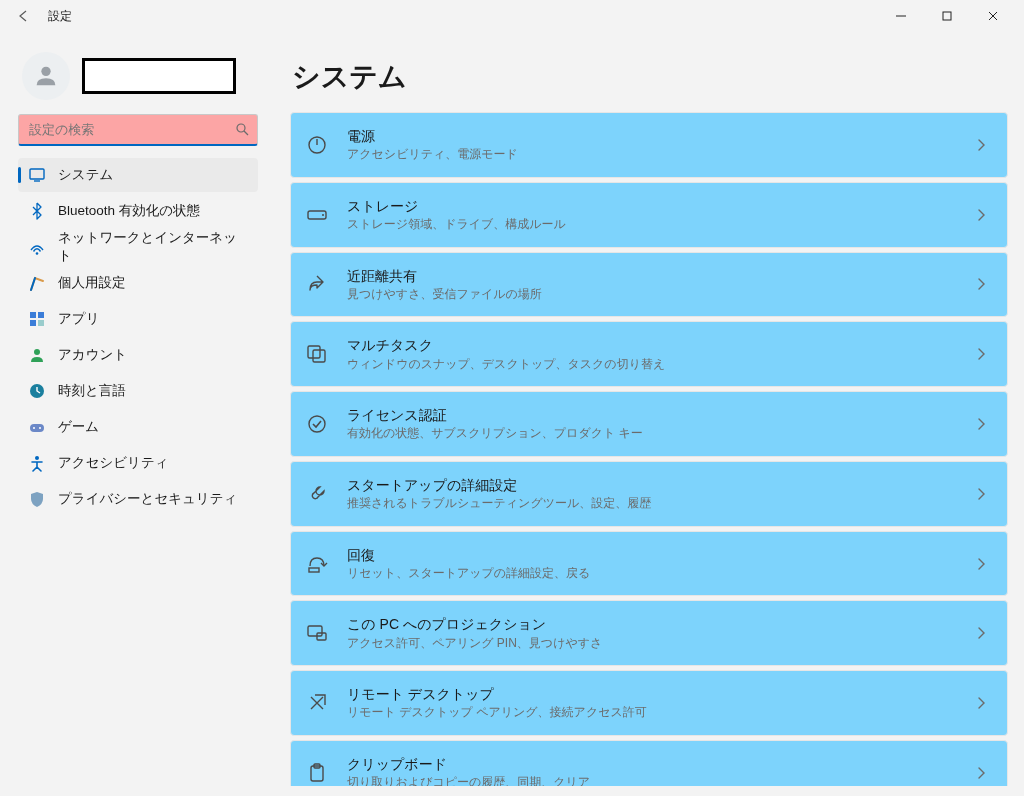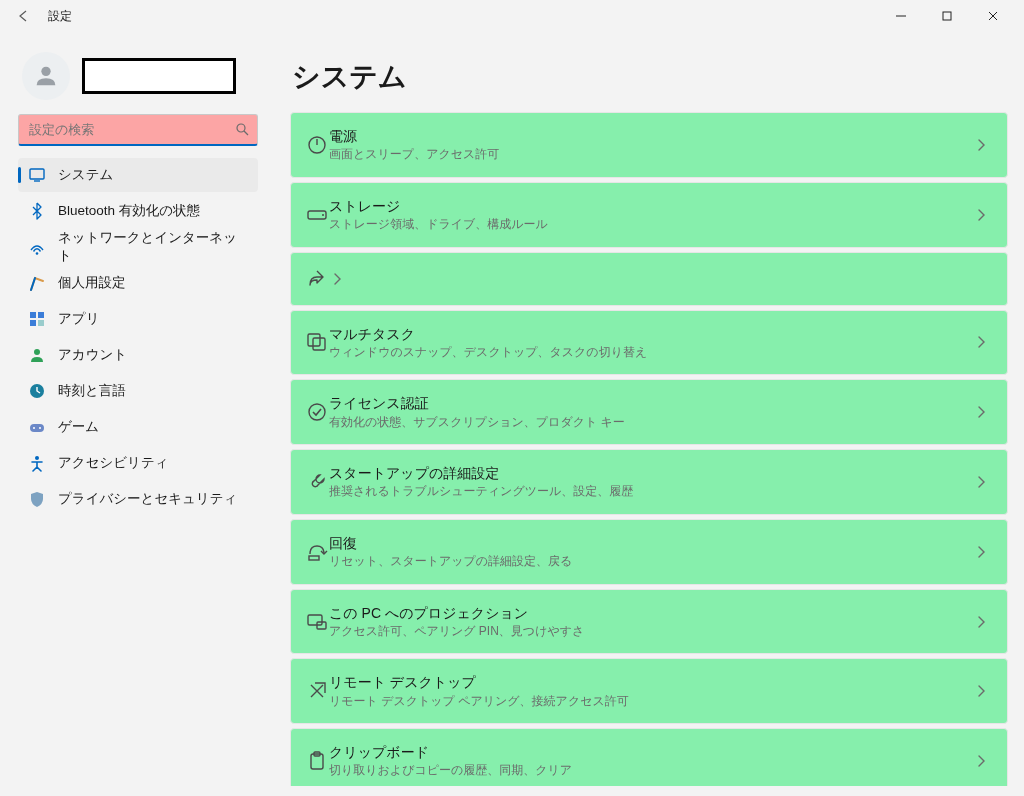--- a/index.html
+++ b/index.html
@@ -36,23 +36,23 @@
   content:''; position:absolute; left:0; top:9px; bottom:9px; width:3px;
   background:#0067c0; border-radius: 2px;
 }
 .nav-item .ico { width:18px; height:18px; display:flex; align-items:center; justify-content:center; }
 
 .main { flex:1; padding: 10px 6px 0 22px; overflow:auto; }
 .page-title { font-size: 28px; font-weight: 600; color:#1a1a1a; margin: 6px 0 16px 2px; }
 
 .cards { display:flex; flex-direction:column; gap: 4px; padding-bottom: 20px; }
 .card {
-  background:#86efac; border:1px solid #e6e6e6; border-radius:4px;
+  background:#7dd3fc; border:1px solid #e6e6e6; border-radius:4px;
   display:flex; align-items:center; padding: 14px 18px 14px 14px;
-  position:relative;
+  gap: 18px; position:relative;
 }
 .card .cicon { width:24px; height:24px; color:#4a4a4a; display:flex; align-items:center; justify-content:center; flex-shrink:0; }
 .card .ctxt { flex:1; }
 .card .ctitle { font-size: 14px; color:#1a1a1a; line-height:1.3; }
 .card .csub { font-size: 12px; color:#6b6b6b; margin-top:2px; line-height:1.3; }
 .card .chev { color:#6b6b6b; }
 
 svg { display:block; }
 </style>
 </head>
@@ -312,21 +312,21 @@
     <div class="cards">
 
       <div class="card">
         <span class="cicon">
             <svg width="24" height="24">
               <use href="#c-power"></use>
             </svg>
           </span>
         <div class="ctxt">
           <div class="ctitle">電源</div>
-          <div class="csub">画面とスリープ、アクセス許可</div>
+          <div class="csub">アクセシビリティ、電源モード</div>
         </div>
         <span class="chev">
             <svg width="16" height="18">
               <use href="#i-chev"></use>
             </svg>
           </span>
       </div>
 
       <div class="card">
         <span class="cicon">
@@ -344,20 +344,24 @@
             </svg>
           </span>
       </div>
 
       <div class="card">
         <span class="cicon">
             <svg width="24" height="24">
               <use href="#c-share"></use>
             </svg>
           </span>
+        <div class="ctxt">
+          <div class="ctitle">近距離共有</div>
+          <div class="csub">見つけやすさ、受信ファイルの場所</div>
+        </div>
         <span class="chev">
             <svg width="16" height="18">
               <use href="#i-chev"></use>
             </svg>
           </span>
       </div>
 
       <div class="card">
         <span class="cicon">
             <svg width="24" height="24">

